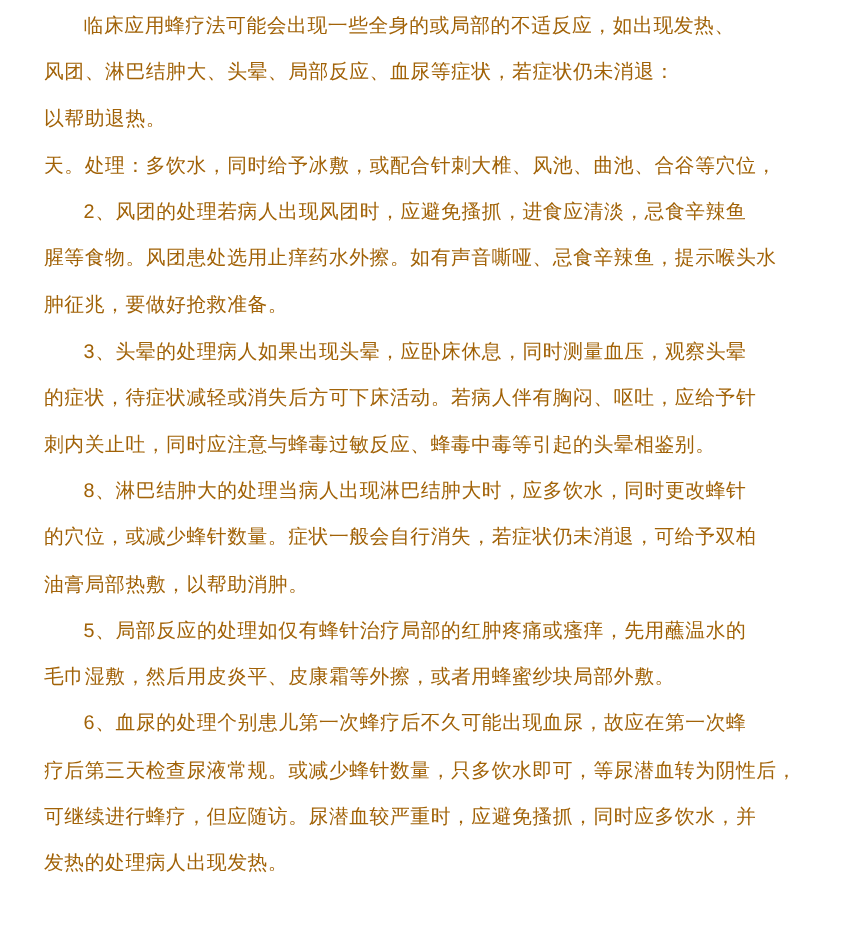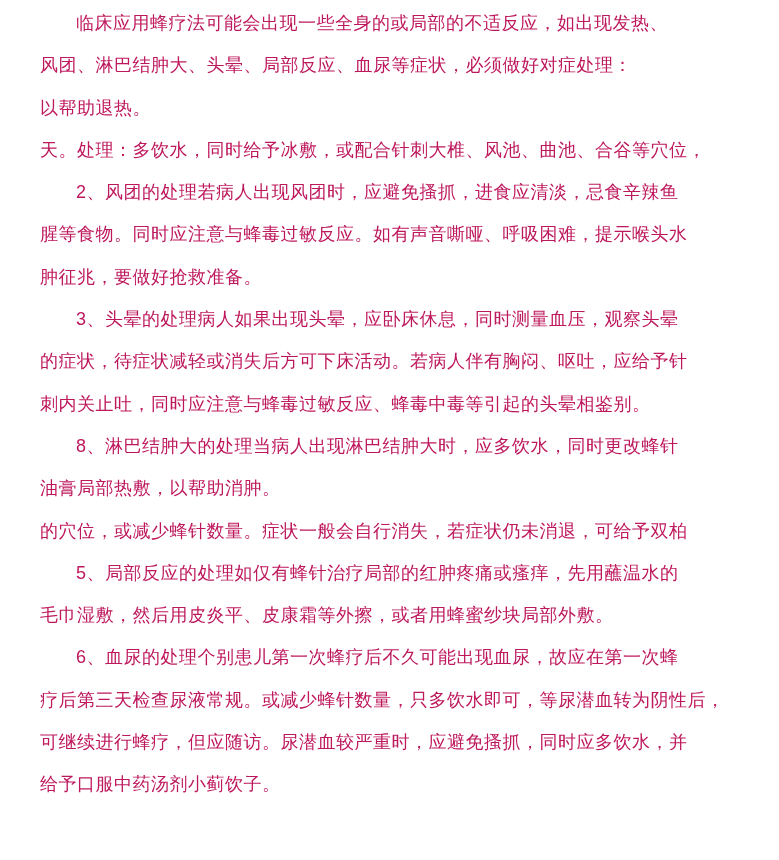--- a/index.html
+++ b/index.html
@@ -28,34 +28,34 @@
     letter-spacing: 0.5px;
   }
   .line.indent {
     padding-left: 36px;
   }
 </style>
 </head>
 <body>
 
 <div class="page">
-  <div class="doc-body" style="color: #be185d; padding-left: 40px;">
+  <div class="doc-body" style="color: #a16207; padding-left: 40px;">
       <div class="line indent">临床应用蜂疗法可能会出现一些全身的或局部的不适反应，如出现发热、</div>
-      <div class="line">风团、淋巴结肿大、头晕、局部反应、血尿等症状，必须做好对症处理：</div>
+      <div class="line">风团、淋巴结肿大、头晕、局部反应、血尿等症状，若症状仍未消退：</div>
       <div class="line">以帮助退热。</div>
       <div class="line">天。处理：多饮水，同时给予冰敷，或配合针刺大椎、风池、曲池、合谷等穴位，</div>
       <div class="line indent">2、风团的处理若病人出现风团时，应避免搔抓，进食应清淡，忌食辛辣鱼</div>
-      <div class="line">腥等食物。同时应注意与蜂毒过敏反应。如有声音嘶哑、呼吸困难，提示喉头水</div>
+      <div class="line">腥等食物。风团患处选用止痒药水外擦。如有声音嘶哑、忌食辛辣鱼，提示喉头水</div>
       <div class="line">肿征兆，要做好抢救准备。</div>
       <div class="line indent">3、头晕的处理病人如果出现头晕，应卧床休息，同时测量血压，观察头晕</div>
       <div class="line">的症状，待症状减轻或消失后方可下床活动。若病人伴有胸闷、呕吐，应给予针</div>
       <div class="line">刺内关止吐，同时应注意与蜂毒过敏反应、蜂毒中毒等引起的头晕相鉴别。</div>
       <div class="line indent">8、淋巴结肿大的处理当病人出现淋巴结肿大时，应多饮水，同时更改蜂针</div>
+      <div class="line">的穴位，或减少蜂针数量。症状一般会自行消失，若症状仍未消退，可给予双柏</div>
       <div class="line">油膏局部热敷，以帮助消肿。</div>
-      <div class="line">的穴位，或减少蜂针数量。症状一般会自行消失，若症状仍未消退，可给予双柏</div>
       <div class="line indent">5、局部反应的处理如仅有蜂针治疗局部的红肿疼痛或瘙痒，先用蘸温水的</div>
       <div class="line">毛巾湿敷，然后用皮炎平、皮康霜等外擦，或者用蜂蜜纱块局部外敷。</div>
       <div class="line indent">6、血尿的处理个别患儿第一次蜂疗后不久可能出现血尿，故应在第一次蜂</div>
       <div class="line">疗后第三天检查尿液常规。或减少蜂针数量，只多饮水即可，等尿潜血转为阴性后，</div>
       <div class="line">可继续进行蜂疗，但应随访。尿潜血较严重时，应避免搔抓，同时应多饮水，并</div>
-      <div class="line">给予口服中药汤剂小蓟饮子。</div>
+      <div class="line">发热的处理病人出现发热。</div>
     </div>
 </div>
 
 </body></html>

